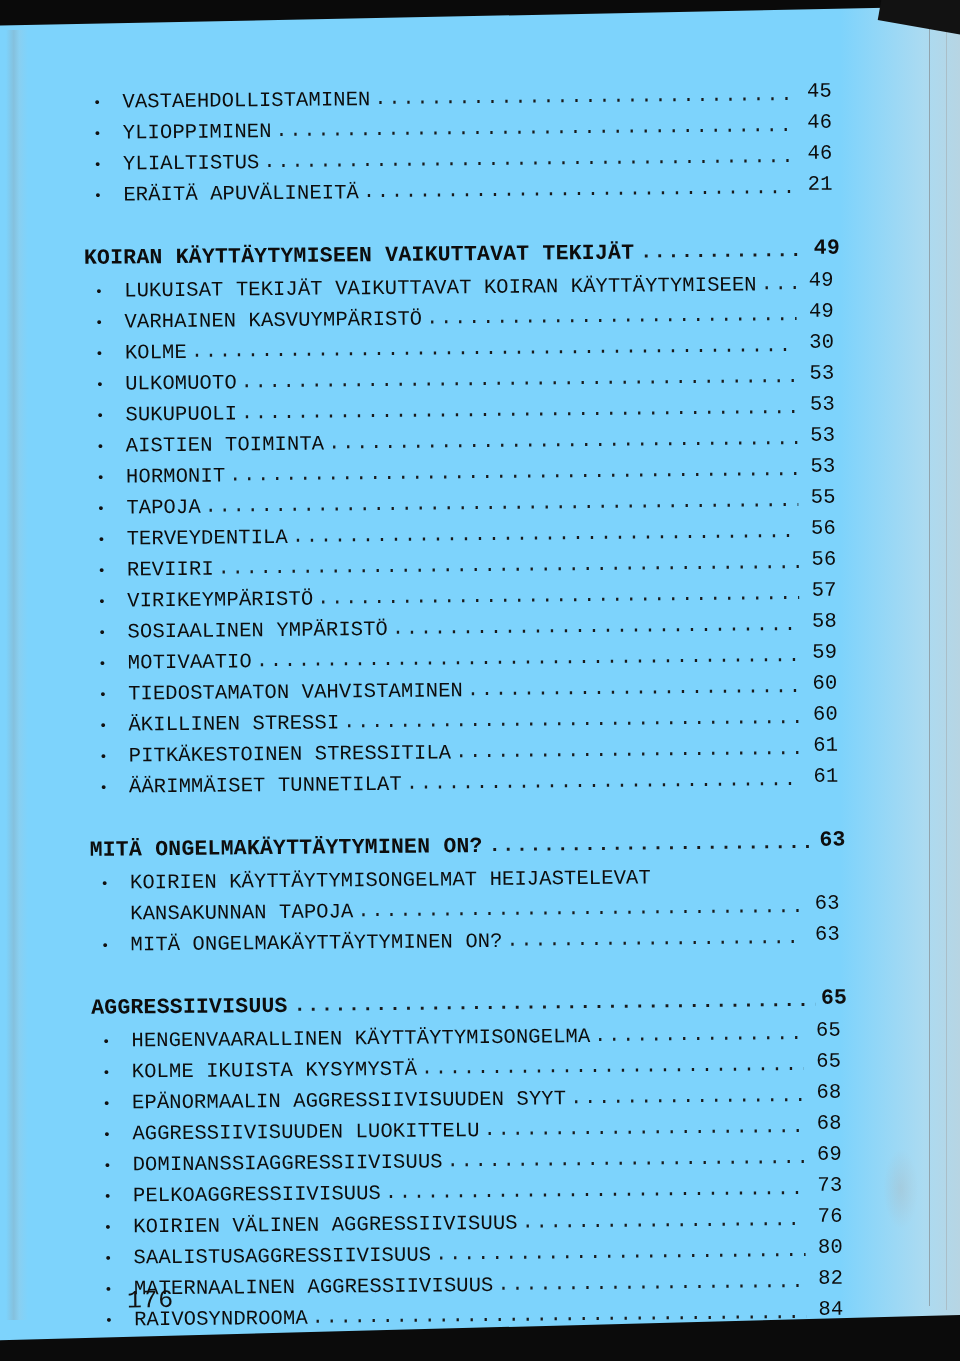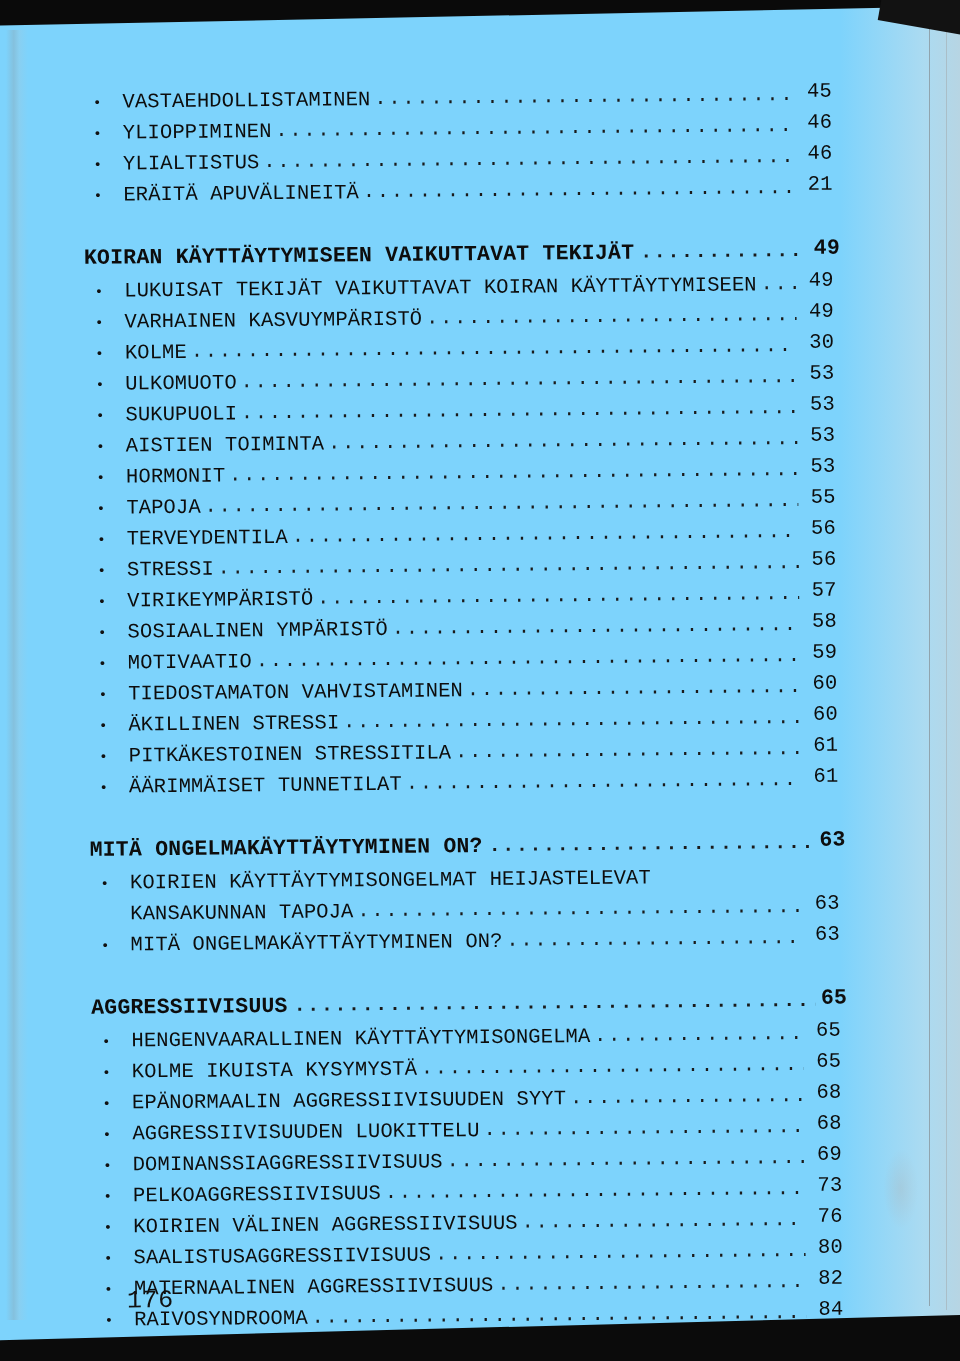--- a/index.html
+++ b/index.html
@@ -325,21 +325,21 @@
           <span class="pagenum">55</span>
         </div>
         <div class="row entry">
           <span class="bullet"></span>
           <span class="label">TERVEYDENTILA</span>
           <span class="leader"></span>
           <span class="pagenum">56</span>
         </div>
         <div class="row entry">
           <span class="bullet"></span>
-          <span class="label">STRESSI</span>
+          <span class="label">REVIIRI</span>
           <span class="leader"></span>
           <span class="pagenum">56</span>
         </div>
         <div class="row entry">
           <span class="bullet"></span>
           <span class="label">VIRIKEYMPÄRISTÖ</span>
           <span class="leader"></span>
           <span class="pagenum">57</span>
         </div>
         <div class="row entry">

